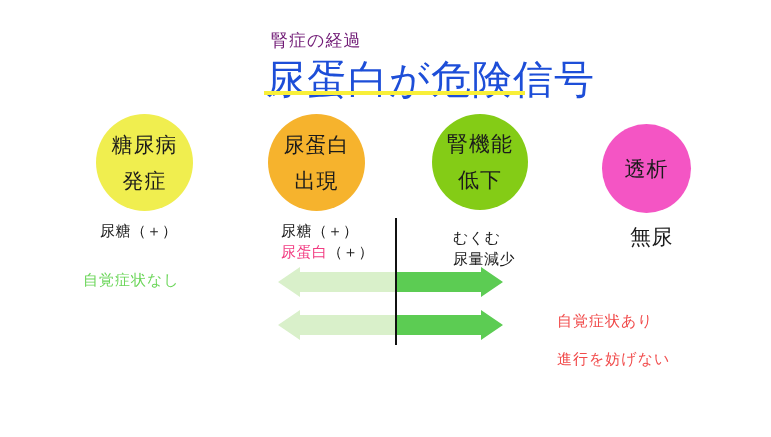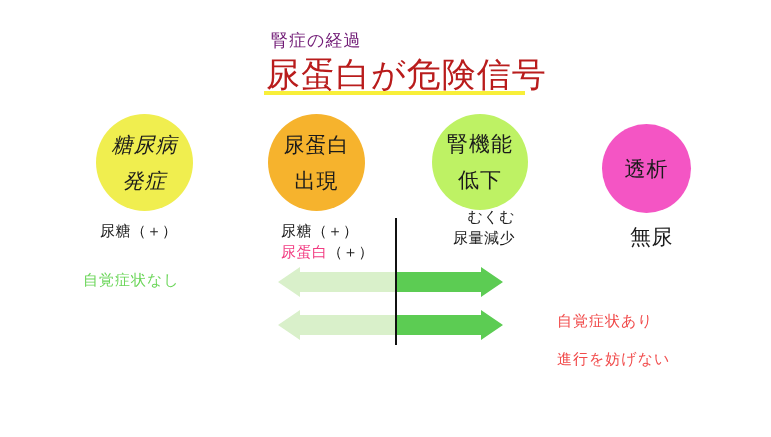--- a/index.html
+++ b/index.html
@@ -15,50 +15,50 @@
   }
   .abs{position:absolute;}
   
   .subtitle{
     left:271px;top:29px;
     font-size:17px;color:#701a75;
     letter-spacing:1px;
   }
   .main-title{
     left:266px;top:52px;
-    font-size:34px;color:#b91c1c;
+    font-size:40px;color:#1d4ed8;
     letter-spacing:1px;white-space:nowrap;
   }
   .title-underline{
     left:264px;top:91px;
     width:261px;height:4px;
     background:#f8ef39;
   }
   
   .circle{
     border-radius:50%;
     display:flex;flex-direction:column;
     align-items:center;justify-content:center;
     text-align:center;
     color:#1b1b1b;
   }
   .circle span{display:block;font-size:21px;line-height:36px;letter-spacing:1px;}
-  .c1{left:96px;top:114px;width:97px;height:97px;font-style:italic;}
+  .c1{left:96px;top:114px;width:97px;height:97px;}
   .c2{left:268px;top:114px;width:97px;height:97px;}
   .c3{left:432px;top:114px;width:96px;height:96px;}
   .c4{left:602px;top:124px;width:89px;height:89px;}
   
   .note{
     font-size:15px;line-height:21px;color:#1b1b1b;
     letter-spacing:0.5px;white-space:nowrap;
   }
   .note div{white-space:nowrap;}
   .n1{left:100px;top:220px;}
   .n2{left:281px;top:220px;}
-  .n3{left:453px;top:206px;text-align:right;}
+  .n3{left:453px;top:227px;}
   .n4{left:630px;top:224px;font-size:21px;line-height:26px;}
   .hl{color:#f23c82;}
   
   .annot{font-size:15px;white-space:nowrap;letter-spacing:1px;}
   .green{color:#6cd65a;}
   .red{color:#f14b4b;margin-top:44px;}
   .ga1{left:83px;top:271px;}
   .ga2{left:83px;top:309px;}
   .ra1{left:557px;top:268px;}
   .ra2{left:557px;top:306px;}
@@ -81,21 +81,21 @@
   <div class="abs title-underline"></div>
 
   <div class="abs circle c1" style="background-color: rgb(240, 238, 79);">
     <span>糖尿病</span>
     <span>発症</span>
   </div>
   <div class="abs circle c2" style="background-color: rgb(246, 179, 45);">
     <span>尿蛋白</span>
     <span>出現</span>
   </div>
-  <div class="abs circle c3" style="background-color: #bef264;">
+  <div class="abs circle c3" style="background-color: #84cc16;">
     <span>腎機能</span>
     <span>低下</span>
   </div>
   <div class="abs circle c4" style="background-color: rgb(244, 85, 196);">
     <span>透析</span>
   </div>
 
   <div class="abs note n1">
     <div>尿糖（＋）</div>
   </div>

